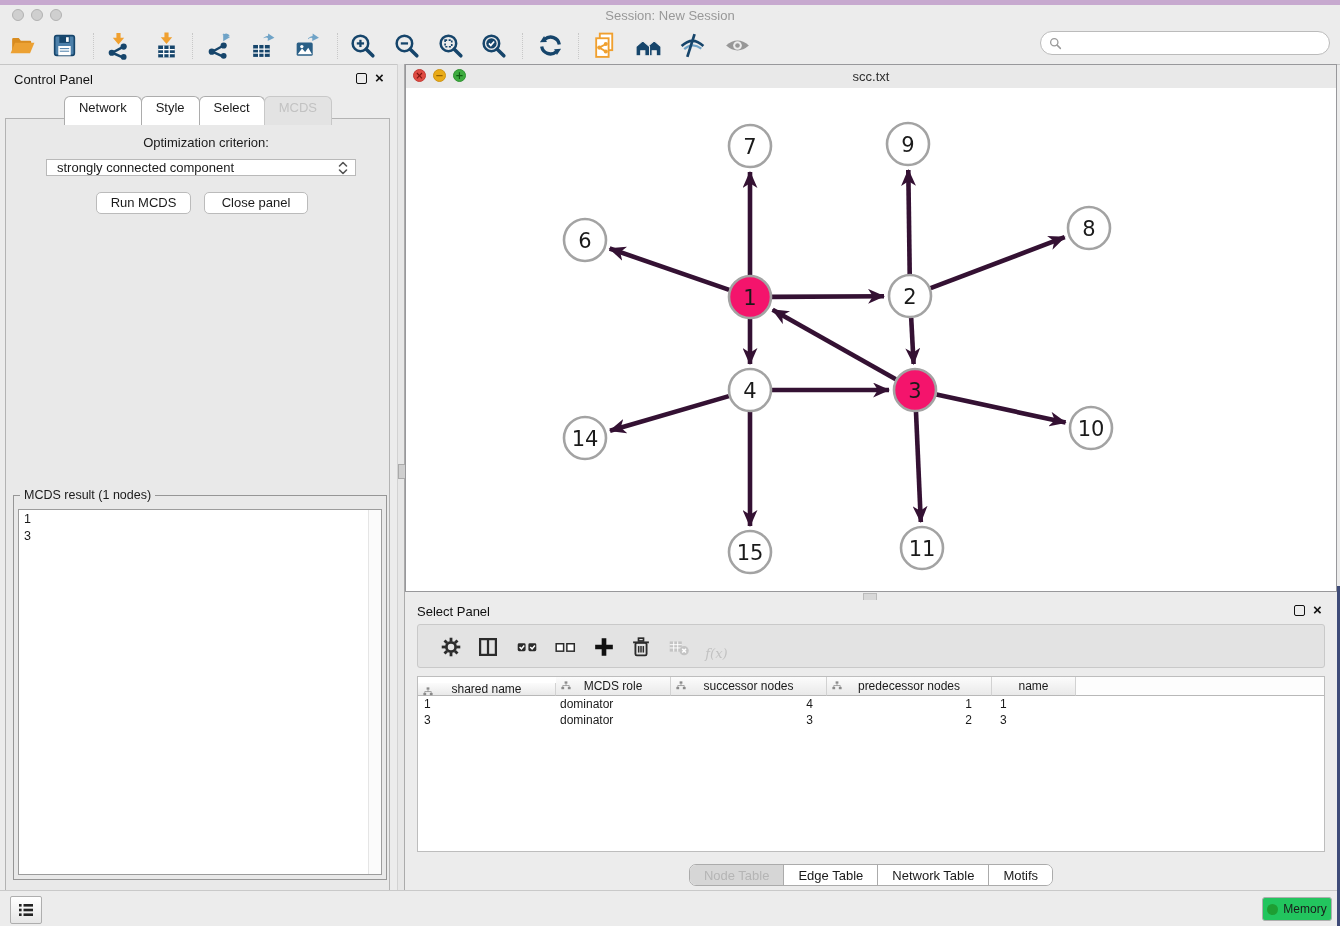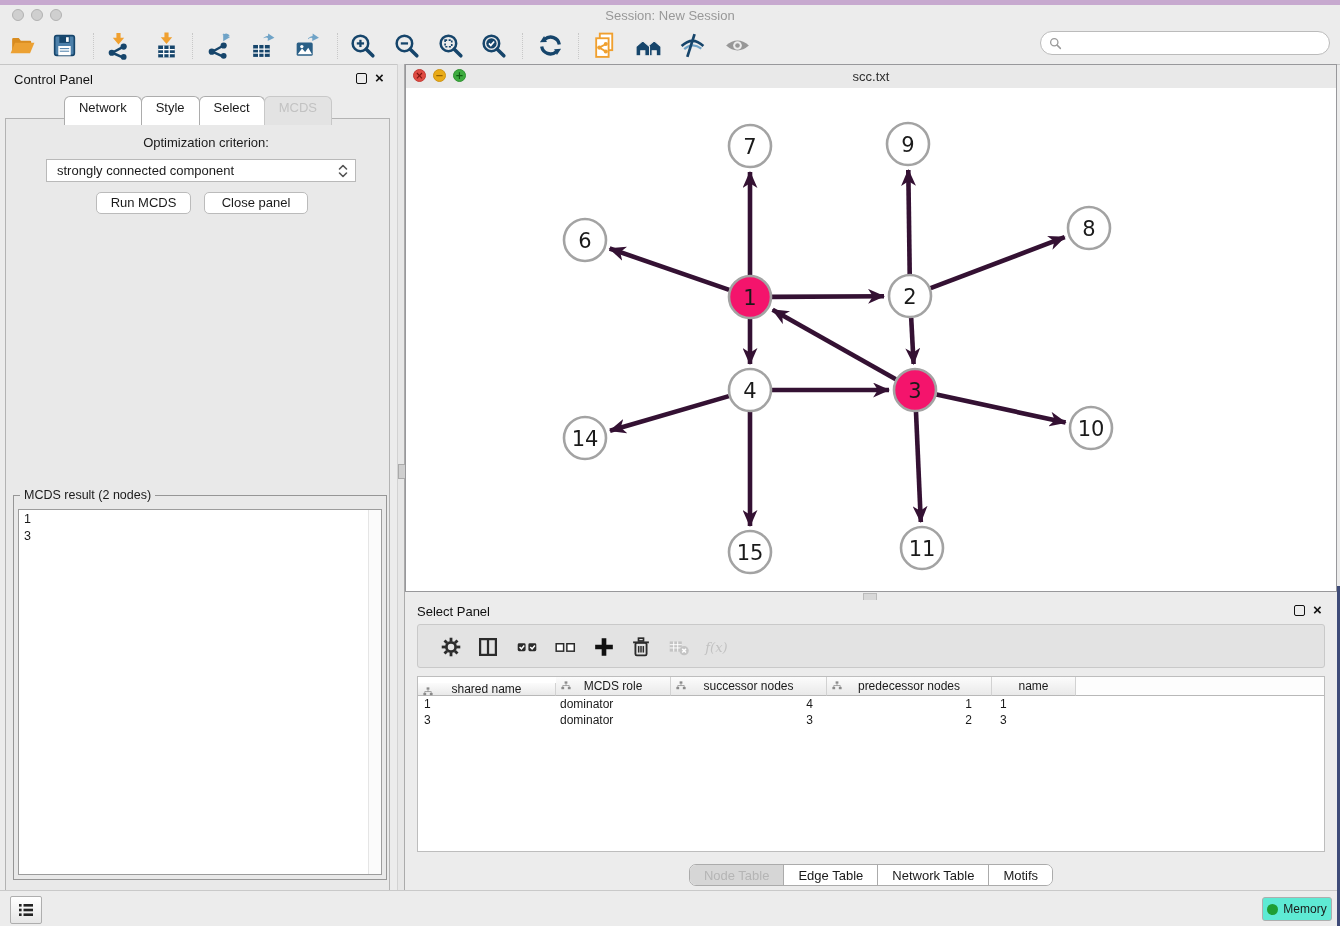--- a/index.html
+++ b/index.html
@@ -29,21 +29,21 @@
   .wicon{position:absolute;top:9px;width:12px;height:12px;cursor:default;}
   .float-ic{border:1.6px solid #111;border-radius:2px;width:9px;height:9px;box-sizing:content-box;}
   .close-ic{font-weight:bold;font-size:15px;line-height:11px;color:#111;}
   .cp-tabs{position:absolute;left:0;top:32px;width:100%;height:29px;display:flex;justify-content:center;z-index:2;}
   .tab{border:1px solid #ACACAC;border-bottom:none;background:#fff;border-radius:6px 6px 0 0;
        padding:3px 14px 2px;margin:0 0 0 -1px;font-size:13px;}
   .tab.seltab{background:#E3E3E3;color:#C2C2C2;border-color:#C8C8C8;}
   .cp-body{position:absolute;left:5px;top:54px;width:385px;height:824px;background:#E9E9E9;
            border:1px solid #B3B3B3;box-sizing:border-box;}
   .opt-label{position:absolute;left:17px;right:0;top:16px;text-align:center;}
-  .dropdown{position:absolute;left:40px;top:40px;width:310px;height:23px;background:#fff;border:1px solid #B9B9B9;
+  .dropdown{position:absolute;left:40px;top:40px;width:310px;height:17px;background:#fff;border:1px solid #B9B9B9;
             border-radius:0;box-sizing:border-box;display:flex;align-items:center;padding:0 6px 0 10px;}
   .dropdown .dd-val{flex:1;}
   .btn{position:absolute;height:22px;background:#fff;border:1px solid #BBB;border-radius:5px;
        box-sizing:border-box;text-align:center;line-height:20px;font-size:13px;}
   .result-group{position:absolute;left:7px;top:376px;width:372px;height:383px;border:1px solid #969696;}
   .result-legend{position:absolute;left:6px;top:-8px;background:#E9E9E9;padding:0 4px;font-size:12.5px;}
   .result-area{position:absolute;left:4px;top:13px;right:4px;bottom:4px;background:#fff;border:1px solid #9C9C9C;
                font-size:12.5px;line-height:17px;padding:1px 0 0 5px;overflow:hidden;}
   .result-scroll{position:absolute;top:0;right:0;bottom:0;width:12px;background:#FBFBFB;border-left:1px solid #E5E5E5;}
   
@@ -81,21 +81,21 @@
   .td.r{text-align:right;}
   .tp-tabs{position:absolute;left:0;right:0;bottom:0;height:22px;display:flex;justify-content:center;}
   .seg-group{display:inline-flex;border:1px solid #ABABAB;border-radius:7px;overflow:hidden;background:#fff;height:22px;box-sizing:border-box;}
   .seg{padding:3px 14px 2px;font-size:13px;border-right:1px solid #ABABAB;background:#fff;}
   .seg:last-child{border-right:none;}
   .seg.selseg{background:#D6D6D6;color:#B5B5B5;}
   
   .statusbar{position:absolute;left:0;top:890px;width:1340px;height:36px;border-top:1px solid #C9C9C9;background:#ECECEC;}
   .sb-left{position:absolute;left:10px;top:5px;width:30px;height:26px;border:1px solid #AEAEAE;border-radius:2px;
            background:linear-gradient(#FFF,#E6E6E6);display:flex;align-items:center;justify-content:center;}
-  .sb-mem{position:absolute;left:1262px;top:6px;width:70px;height:24px;background:#5eead4;border:1px solid #AEAEAE;
+  .sb-mem{position:absolute;left:1262px;top:6px;width:70px;height:24px;background:#22c55e;border:1px solid #AEAEAE;
           border-radius:3px;display:flex;align-items:center;justify-content:center;gap:5px;font-size:12px;box-sizing:border-box;}
   .mem-dot{width:11px;height:11px;border-radius:50%;}
   .right-sliver{position:absolute;right:0;top:586px;width:3px;height:340px;background:#3E4B78;}
 </style>
 </head>
 <body>
 
 <div class="app">
   <div class="top-strip"></div>
 
@@ -288,21 +288,21 @@
       <div class="dropdown">
         <span class="dd-val">strongly connected component</span>
         <svg width="12" height="16" viewBox="0 0 12 16">
           <path d="M2.5 6 L6 2.5 L9.5 6" fill="none" stroke="#555" stroke-width="1.6" stroke-linecap="round" stroke-linejoin="round"></path>
           <path d="M2.5 10 L6 13.5 L9.5 10" fill="none" stroke="#555" stroke-width="1.6" stroke-linecap="round" stroke-linejoin="round"></path>
         </svg>
       </div>
       <div class="btn" style="left:90px;top:73px;width:95px">Run MCDS</div>
       <div class="btn" style="left:198px;top:73px;width:104px">Close panel</div>
       <div class="result-group">
-        <span class="result-legend">MCDS result (2 nodes)</span>
+        <span class="result-legend">MCDS result (1 nodes)</span>
         <div class="result-area" id="result-area">
           <div class="result-scroll"></div>
         <div>1</div>
             <div>3</div>
           </div>
       </div>
     </div>
   </div>
 
   <div class="vsplit">
@@ -459,21 +459,21 @@
             <g stroke="#fff" stroke-width="1">
               <line x1="4" y1="11.5" x2="17" y2="11.5"></line>
               <line x1="4" y1="15" x2="17" y2="15"></line>
               <line x1="8.3" y1="8" x2="8.3" y2="19"></line>
               <line x1="12.6" y1="8" x2="12.6" y2="19"></line>
             </g>
             <circle cx="19.5" cy="18" r="5" fill="#C4C4C4"></circle>
             <path d="M17.5 16 l4 4 M21.5 16 l-4 4" stroke="#fff" stroke-width="1.6"></path>
           </svg>
         </div>
-        <div class="tp-ic" style="left: 283px;">
+        <div class="tp-ic" style="left: 283px; margin-top: 6px;">
           <svg viewBox="0 0 34 28">
             <text x="3" y="20" font-family="DejaVu Serif, Liberation Serif, serif" font-style="italic" font-size="17" fill="#C2C2C2">f(x)</text>
           </svg>
         </div>
       </div>
     <div class="ttable">
       <div class="thead" id="thead">
           <div class="th" style="width: 138px; margin-top: 6px;">
             <span class="hicon"><svg viewBox="0 0 26 26" width="12" height="12">
                 <g fill="#8A8A8A">

